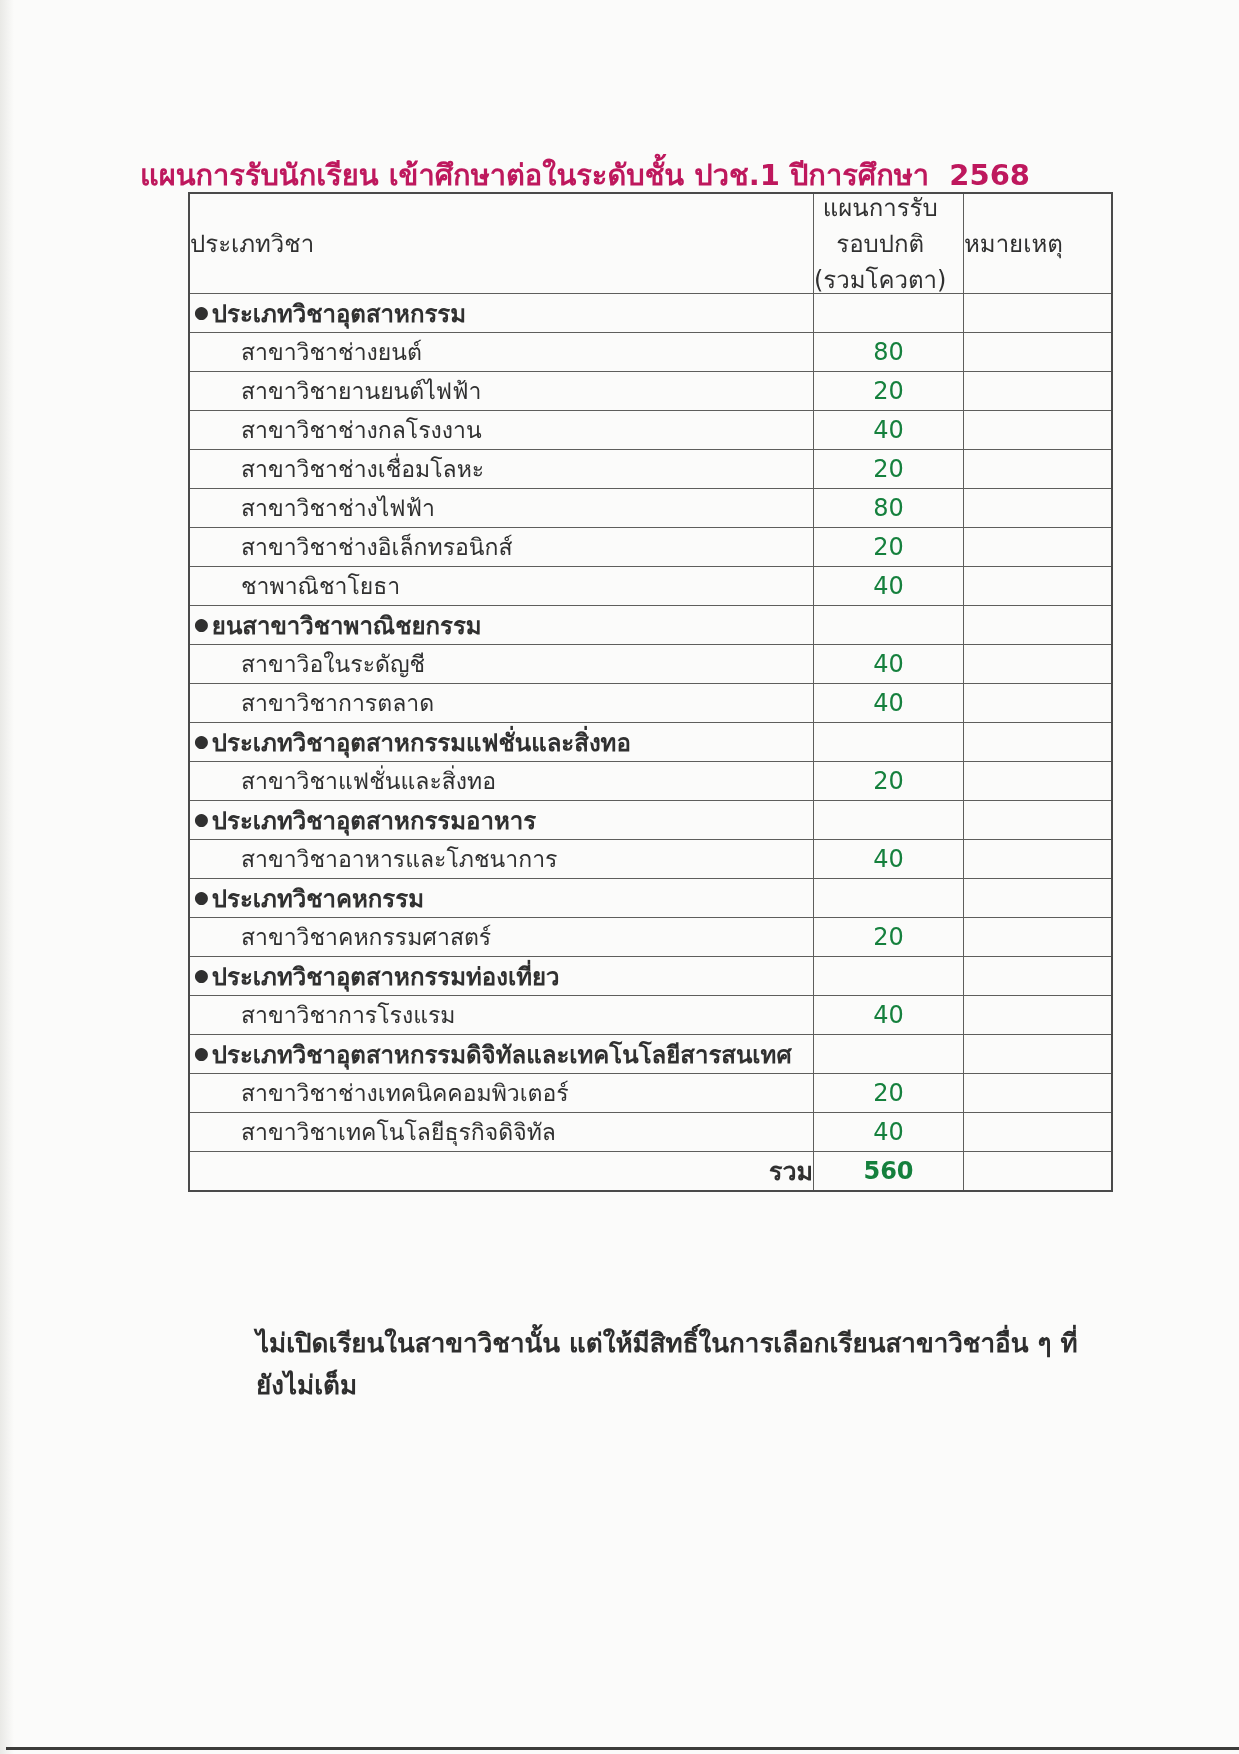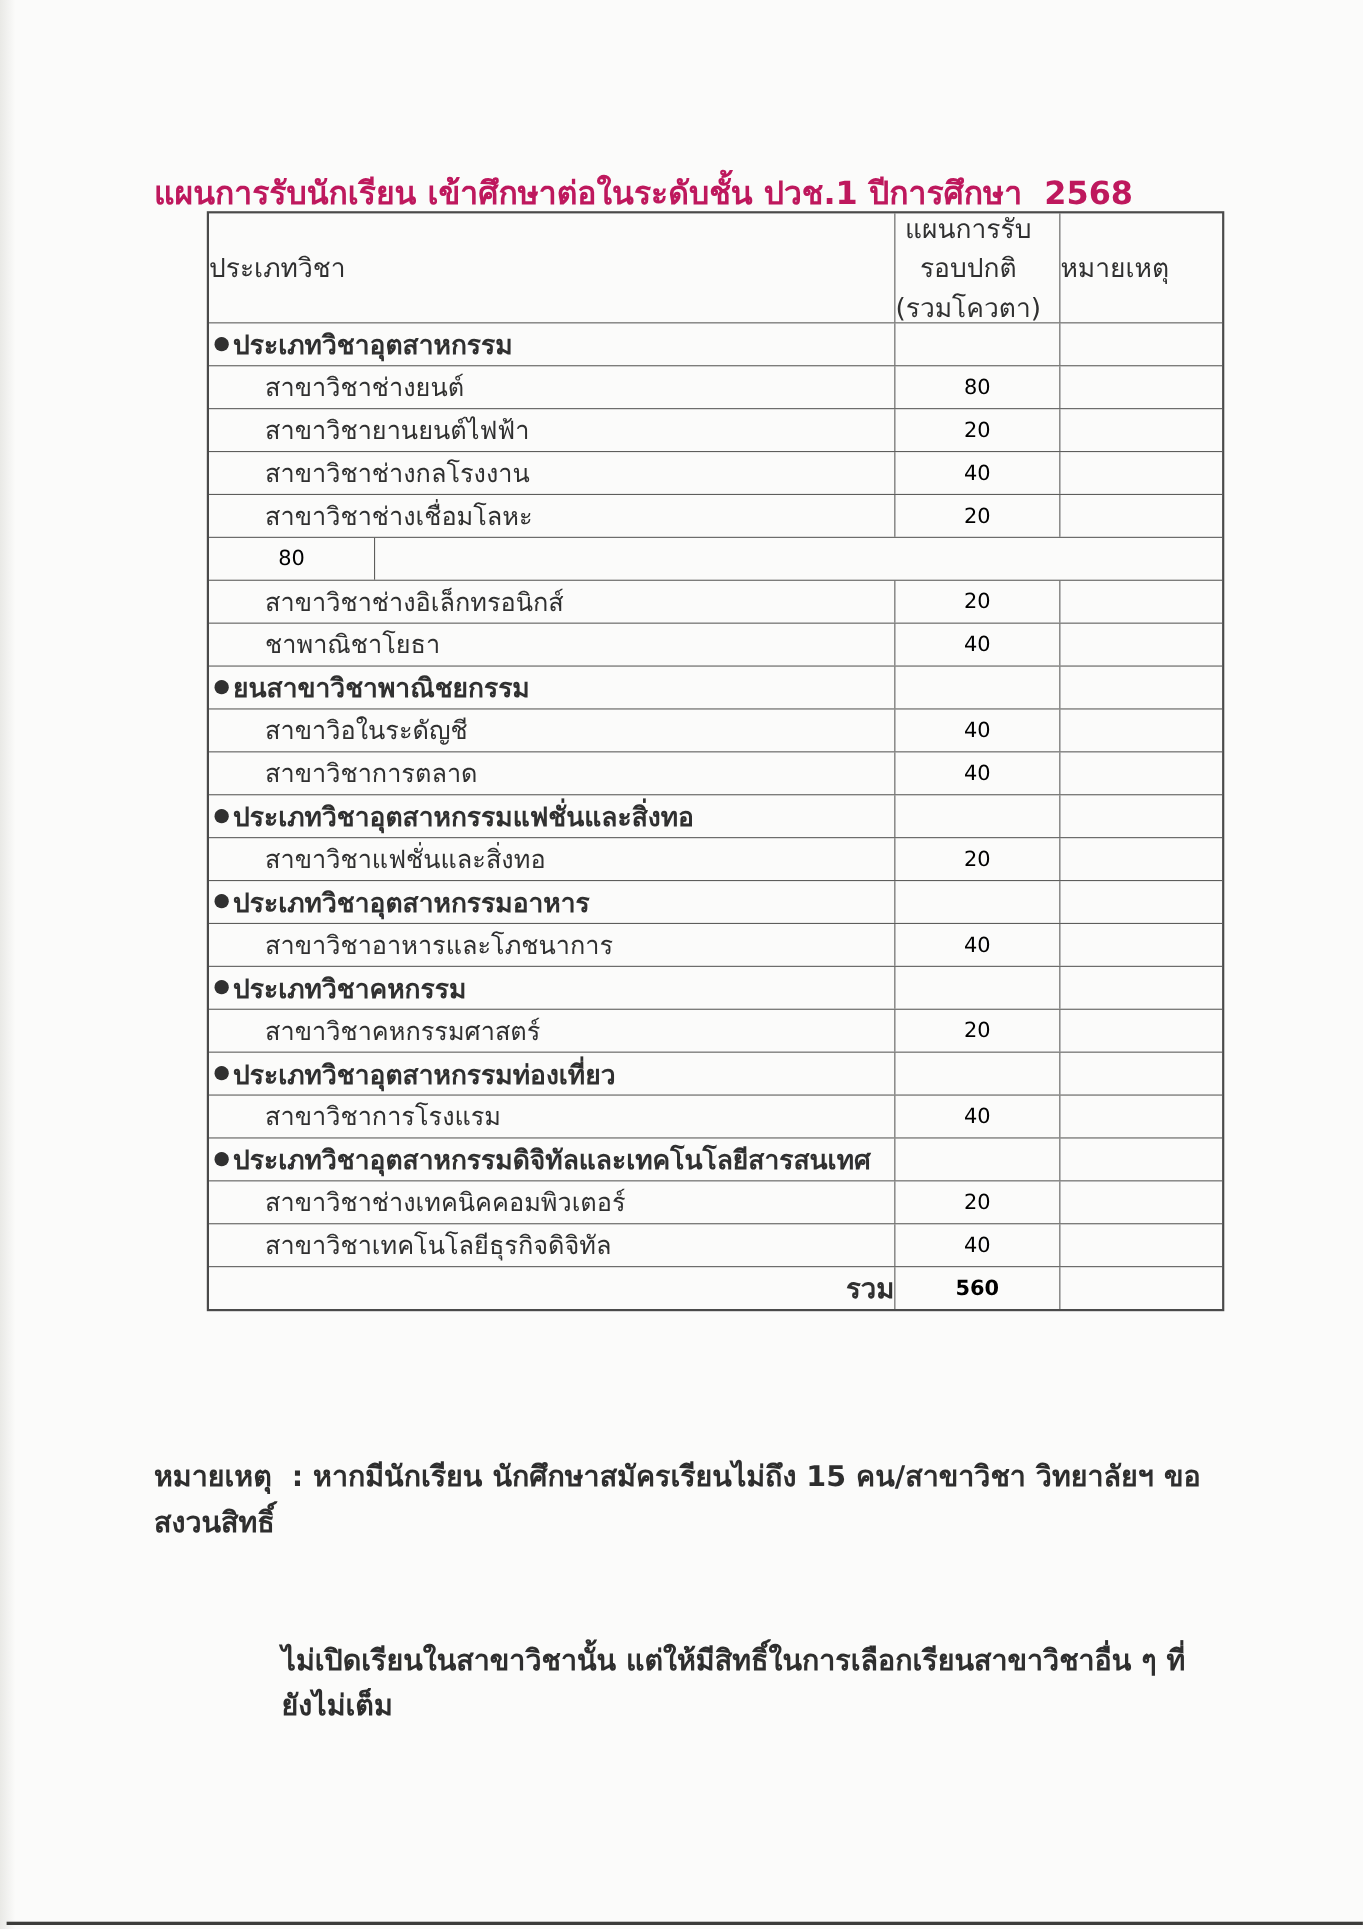--- a/index.html
+++ b/index.html
@@ -36,21 +36,21 @@
   }
   .td:first-child{border-left:none;}
   .c1{width:623px;}
   .c2{width:150px;justify-content:center;}
   .c3{flex:1;justify-content:center;}
   .header .td{justify-content:flex-start;text-align:center;font-size:24px;line-height:1.5;}
   .prelines{white-space:pre-line;}
   .branch-label{padding-left:38px;font-size:23px;margin-left:13px;}
   .section-label{padding-left:4px;font-weight:bold;font-size:24px;display:flex;align-items:center;}
   .bullet{font-size:17px;margin-right:3px;line-height:1;position:relative;top:-1px;}
-  .num{font-size:19px;color:#000000;}
+  .num{font-size:24px;color:#15803d;}
   .total-row .c1{justify-content:flex-end;}
   .total-label{font-weight:bold;font-size:25px;}
   .total-num{font-weight:bold;}
 
   .footnote{
     position:absolute;left:140px;top:1240px;width:960px;
     font-weight:bold;font-size:26px;line-height:1.6;color:#2e2e2e;
     white-space:pre-wrap;
   }
   .footnote .fn2{margin-left:116px;}
@@ -117,20 +117,23 @@
 
   <div class="tr">
     <div class="td c1">
         <span class="branch-label">สาขาวิชาช่างเชื่อมโลหะ</span>
       </div>
     <div class="td c2 num">20</div>
     <div class="td c3"></div>
   </div>
 
   <div class="tr">
+    <div class="td c1">
+        <span class="branch-label">สาขาวิชาช่างไฟฟ้า</span>
+      </div>
     <div class="td c2 num">80</div>
     <div class="td c3"></div>
   </div>
 
   <div class="tr">
     <div class="td c1">
         <span class="branch-label">สาขาวิชาช่างอิเล็กทรอนิกส์</span>
       </div>
     <div class="td c2 num">20</div>
     <div class="td c3"></div>
@@ -278,17 +281,16 @@
     <div class="td c1">
         <span class="total-label">รวม</span>
       </div>
     <div class="td c2 num total-num">560</div>
     <div class="td c3"></div>
   </div>
 
 </div>
 
 <div class="footnote">
-  <div class="fn1">หมายเหตุ  : หากมีนักเรียน นักศึกษาสมัครเรียนไม่ถึง 15 คน/สาขาวิชา วิทยาลัยฯ ขอสงวนสิทธิ์</div>
   <div class="fn2">ไม่เปิดเรียนในสาขาวิชานั้น แต่ให้มีสิทธิ์ในการเลือกเรียนสาขาวิชาอื่น ๆ ที่ยังไม่เต็ม</div>
 </div>
 
 <div class="scan-bottom-line"></div>
 
 </body></html>

